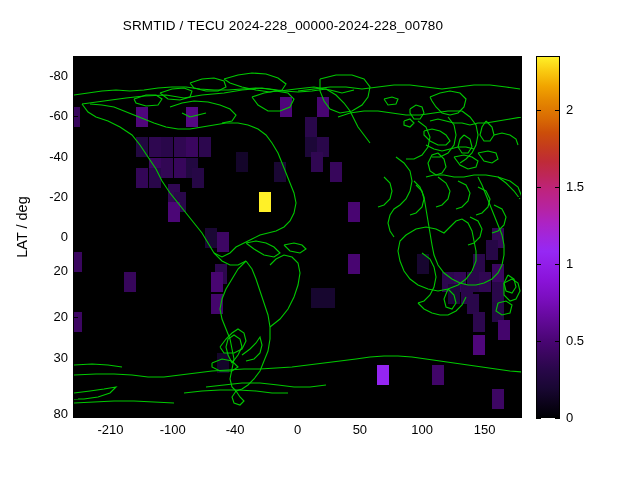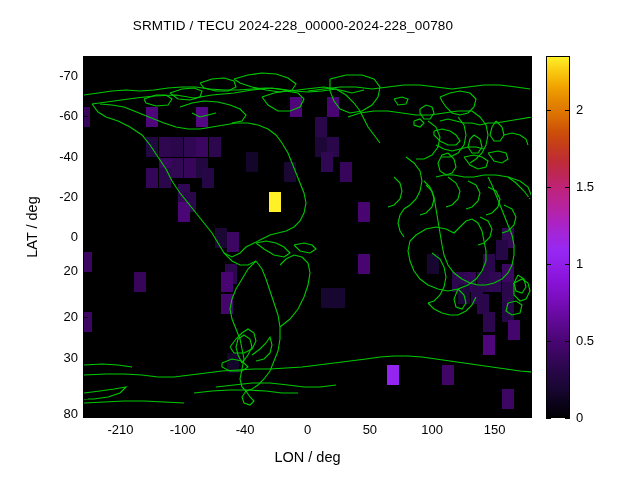--- a/index.html
+++ b/index.html
@@ -1,21 +1,21 @@
 <!DOCTYPE html>
 <html><head>
 <meta charset="utf-8">
 <style>
   html,body{margin:0;padding:0;}
   body{
     width:640px;height:480px;background:#ffffff;
     font-family:"Liberation Sans", sans-serif;
     overflow:hidden;position:relative;
   }
-  #fig{position:absolute;left:0;top:0;width:575px;height:480px;margin-left:10px;}
+  #fig{position:absolute;left:0;top:0;width:575px;height:480px;}
 
   .title{
     position:absolute;left:0;top:18px;width:566px;
     text-align:center;font-size:13.5px;color:#000;
     letter-spacing:.2px;white-space:nowrap;
   }
 
   
   .plot{
     position:absolute;left:73px;top:56px;width:449px;height:362px;
@@ -257,21 +257,21 @@
 
   <div class="ytickwrap" id="yticks">
       <div class="ytick" style="top: 358px;">80</div>
       <div class="ytick" style="top: 301.667px;">30</div>
       <div class="ytick" style="top: 261.444px;">20</div>
       <div class="ytick" style="top: 215px;">20</div>
       <div class="ytick" style="top: 181px;">0</div>
       <div class="ytick" style="top: 140.778px;">-20</div>
       <div class="ytick" style="top: 100.556px;">-40</div>
       <div class="ytick" style="top: 60.3333px;">-60</div>
-      <div class="ytick" style="top: 20.1111px;">-70</div>
+      <div class="ytick" style="top: 20.1111px;">-80</div>
     </div>
   <div id="ytickmarks">
       <div class="ytickmark" style="top: 397.889px;"></div>
       <div class="ytickmark r" style="top: 397.889px;"></div>
       <div class="ytickmark" style="top: 357.667px;"></div>
       <div class="ytickmark r" style="top: 357.667px;"></div>
       <div class="ytickmark" style="top: 317.444px;"></div>
       <div class="ytickmark r" style="top: 317.444px;"></div>
       <div class="ytickmark" style="top: 277.222px;"></div>
       <div class="ytickmark r" style="top: 277.222px;"></div>
@@ -306,21 +306,20 @@
       <div class="xtickmark" style="left: 297.5px;"></div>
       <div class="xtickmark t" style="left: 297.5px;"></div>
       <div class="xtickmark" style="left: 359.861px;"></div>
       <div class="xtickmark t" style="left: 359.861px;"></div>
       <div class="xtickmark" style="left: 422.222px;"></div>
       <div class="xtickmark t" style="left: 422.222px;"></div>
       <div class="xtickmark" style="left: 484.583px;"></div>
       <div class="xtickmark t" style="left: 484.583px;"></div>
     </div>
 
-  <div class="xlabel">LON / deg</div>
   <div class="ylabel">LAT / deg</div>
 
   <div class="cbar" id="cbar" style="background: linear-gradient(to top, rgb(0, 0, 4) 0%, rgb(12, 3, 27) 4%, rgb(25, 7, 51) 8%, rgb(40, 7, 73) 13%, rgb(57, 6, 93) 17%, rgb(73, 5, 115) 21%, rgb(90, 8, 140) 25%, rgb(107, 10, 165) 29%, rgb(123, 14, 191) 33%, rgb(138, 19, 217) 38%, rgb(145, 29, 231) 42%, rgb(150, 40, 244) 46%, rgb(161, 38, 221) 50%, rgb(173, 35, 195) 54%, rgb(182, 35, 161) 58%, rgb(190, 35, 126) 63%, rgb(190, 38, 89) 67%, rgb(191, 43, 55) 71%, rgb(196, 59, 29) 75%, rgb(204, 78, 9) 79%, rgb(217, 107, 3) 83%, rgb(229, 136, 0) 88%, rgb(241, 165, 0) 92%, rgb(249, 201, 16) 96%, rgb(255, 240, 40) 100%);"></div>
   <div id="cbmarks">
       <div class="cbtickmark" style="top: 418px;"></div>
       <div class="cbtickmark r" style="top: 418px;"></div>
       <div class="cbtickmark" style="top: 340.979px;"></div>
       <div class="cbtickmark r" style="top: 340.979px;"></div>
       <div class="cbtickmark" style="top: 263.957px;"></div>
       <div class="cbtickmark r" style="top: 263.957px;"></div>

